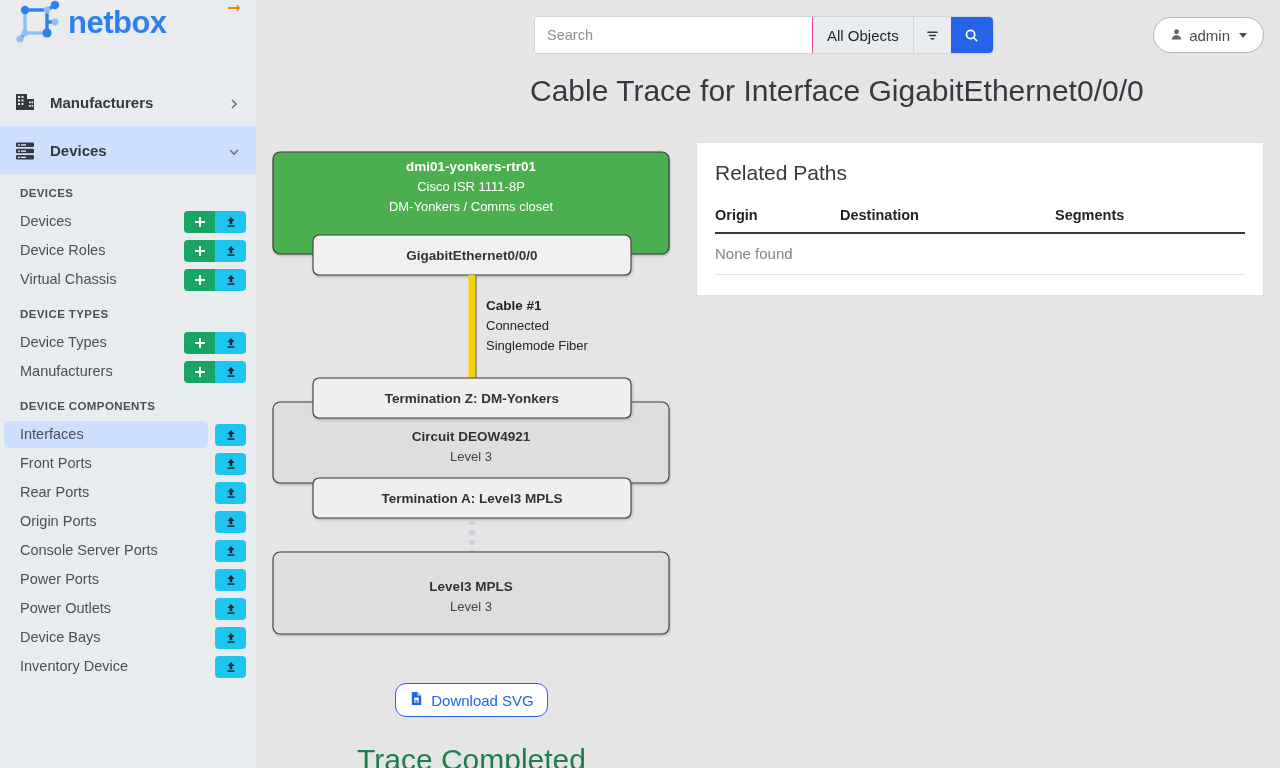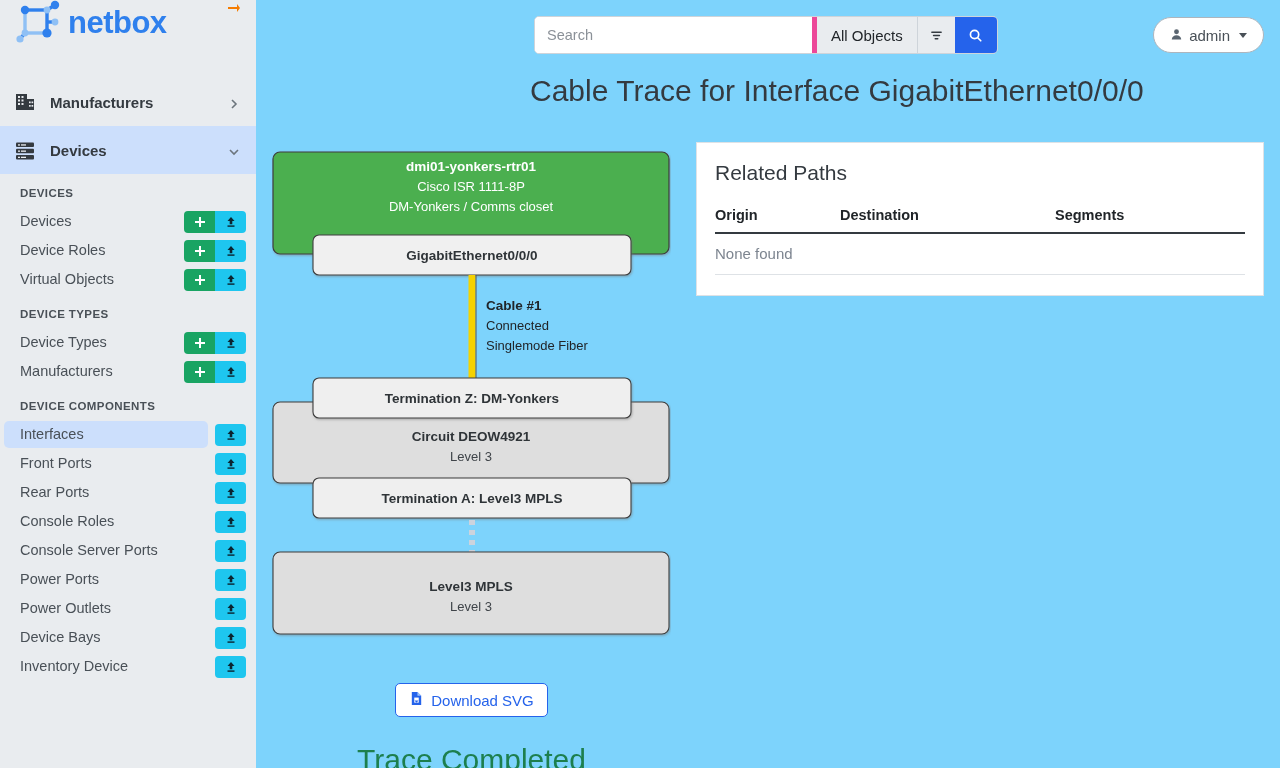--- a/index.html
+++ b/index.html
@@ -69,42 +69,42 @@
     width: 31px; height: 22px;
     display: flex; align-items: center; justify-content: center;
     border: none; cursor: pointer; padding: 0;
   }
   .mini-btn svg { width: 12px; height: 12px; }
   .btn-add { background: #19a463; color: #ffffff; border-radius: 4px 0 0 4px; }
   .btn-import { background: #1ec6ef; color: #0b2430; border-radius: 0 4px 4px 0; }
   .btn-import.solo { border-radius: 4px; }
 
   
-  .main { flex: 1; height: 768px; background: #7dd3fc; position: relative; overflow: hidden; }
+  .main { flex: 1; height: 768px; background: #e5e5e5; position: relative; overflow: hidden; }
 
   .topbar {
     height: 70px; display: flex; align-items: center;
     padding: 0 16px; gap: 10px;
   }
   .search-wrap {
     display: flex; align-items: stretch; height: 38px;
     margin: 0 auto 0 262px;
     border-radius: 5px; overflow: hidden;
     border: 1px solid #ced4da; background: #fff;
   }
   .search-input {
     width: 277px; border: none; outline: none;
     font-size: 14.5px; padding: 0 12px; color: #212529;
     font-family: "Liberation Sans", sans-serif; background: #fff;
   }
   .search-input::placeholder { color: #8b9198; }
   .obj-select {
     display: flex; align-items: center; padding: 0 14px;
     background: #e9ecef; font-size: 15px; color: #212529;
-    border-left: 5px solid #ec4899; cursor: pointer; white-space: nowrap;
+    border-left: 1px solid #ec4899; cursor: pointer; white-space: nowrap;
   }
   .filter-btn {
     display: flex; align-items: center; justify-content: center;
     width: 38px; background: #e9ecef; border-left: 1px solid #ced4da;
     cursor: pointer; color: #343a40;
   }
   .search-btn {
     display: flex; align-items: center; justify-content: center;
     width: 42px; background: #2563eb; color: #fff; cursor: pointer;
   }
@@ -129,21 +129,21 @@
 
   .content-row { position: absolute; left: 0; top: 130px; right: 0; bottom: 0; }
 
   
   .trace-col { position: absolute; left: 16px; top: 0; width: 415px; }
   .trace-svg-wrap { position: relative; width: 415px; }
 
   .dl-btn {
     display: inline-flex; align-items: center; gap: 7px;
     border: 1px solid #2563eb; color: #2563eb; background: #fff;
-    border-radius: 5px; padding: 7px 13px; font-size: 15px;
+    border-radius: 11px; padding: 7px 13px; font-size: 15px;
     cursor: pointer; font-family: "Liberation Sans", sans-serif;
   }
   .dl-btn svg { width: 15px; height: 15px; }
   .dl-row { text-align: center; width: 399px; margin-top: 19px; }
 
   .trace-status {
     text-align: center; width: 399px; margin-top: 26px;
     font-size: 30px; color: #1d7f4e;
   }
 
@@ -284,21 +284,21 @@
           </button>
         <button class="mini-btn btn-import">
             <svg viewBox="0 0 12 12" fill="currentColor">
               <path d="M6 1 2.5 5h2.2v3.2h2.6V5h2.2z"></path>
               <rect x="2.5" y="9.4" width="7" height="1.4"></rect>
             </svg>
           </button>
       </span>
     </div>
     <div class="nav-item">
-      <span class="nm-label">Virtual Objects</span>
+      <span class="nm-label">Virtual Chassis</span>
       <span class="btn-group">
         <button class="mini-btn btn-add">
             <svg viewBox="0 0 12 12" fill="currentColor">
               <path d="M5 1h2v4h4v2H7v4H5V7H1V5h4z"></path>
             </svg>
           </button>
         <button class="mini-btn btn-import">
             <svg viewBox="0 0 12 12" fill="currentColor">
               <path d="M6 1 2.5 5h2.2v3.2h2.6V5h2.2z"></path>
               <rect x="2.5" y="9.4" width="7" height="1.4"></rect>
@@ -370,21 +370,21 @@
       <span class="btn-group">
         <button class="mini-btn btn-import solo">
             <svg viewBox="0 0 12 12" fill="currentColor">
               <path d="M6 1 2.5 5h2.2v3.2h2.6V5h2.2z"></path>
               <rect x="2.5" y="9.4" width="7" height="1.4"></rect>
             </svg>
           </button>
       </span>
     </div>
     <div class="nav-item">
-      <span class="nm-label">Console Roles</span>
+      <span class="nm-label">Origin Ports</span>
       <span class="btn-group">
         <button class="mini-btn btn-import solo">
             <svg viewBox="0 0 12 12" fill="currentColor">
               <path d="M6 1 2.5 5h2.2v3.2h2.6V5h2.2z"></path>
               <rect x="2.5" y="9.4" width="7" height="1.4"></rect>
             </svg>
           </button>
       </span>
     </div>
     <div class="nav-item">

